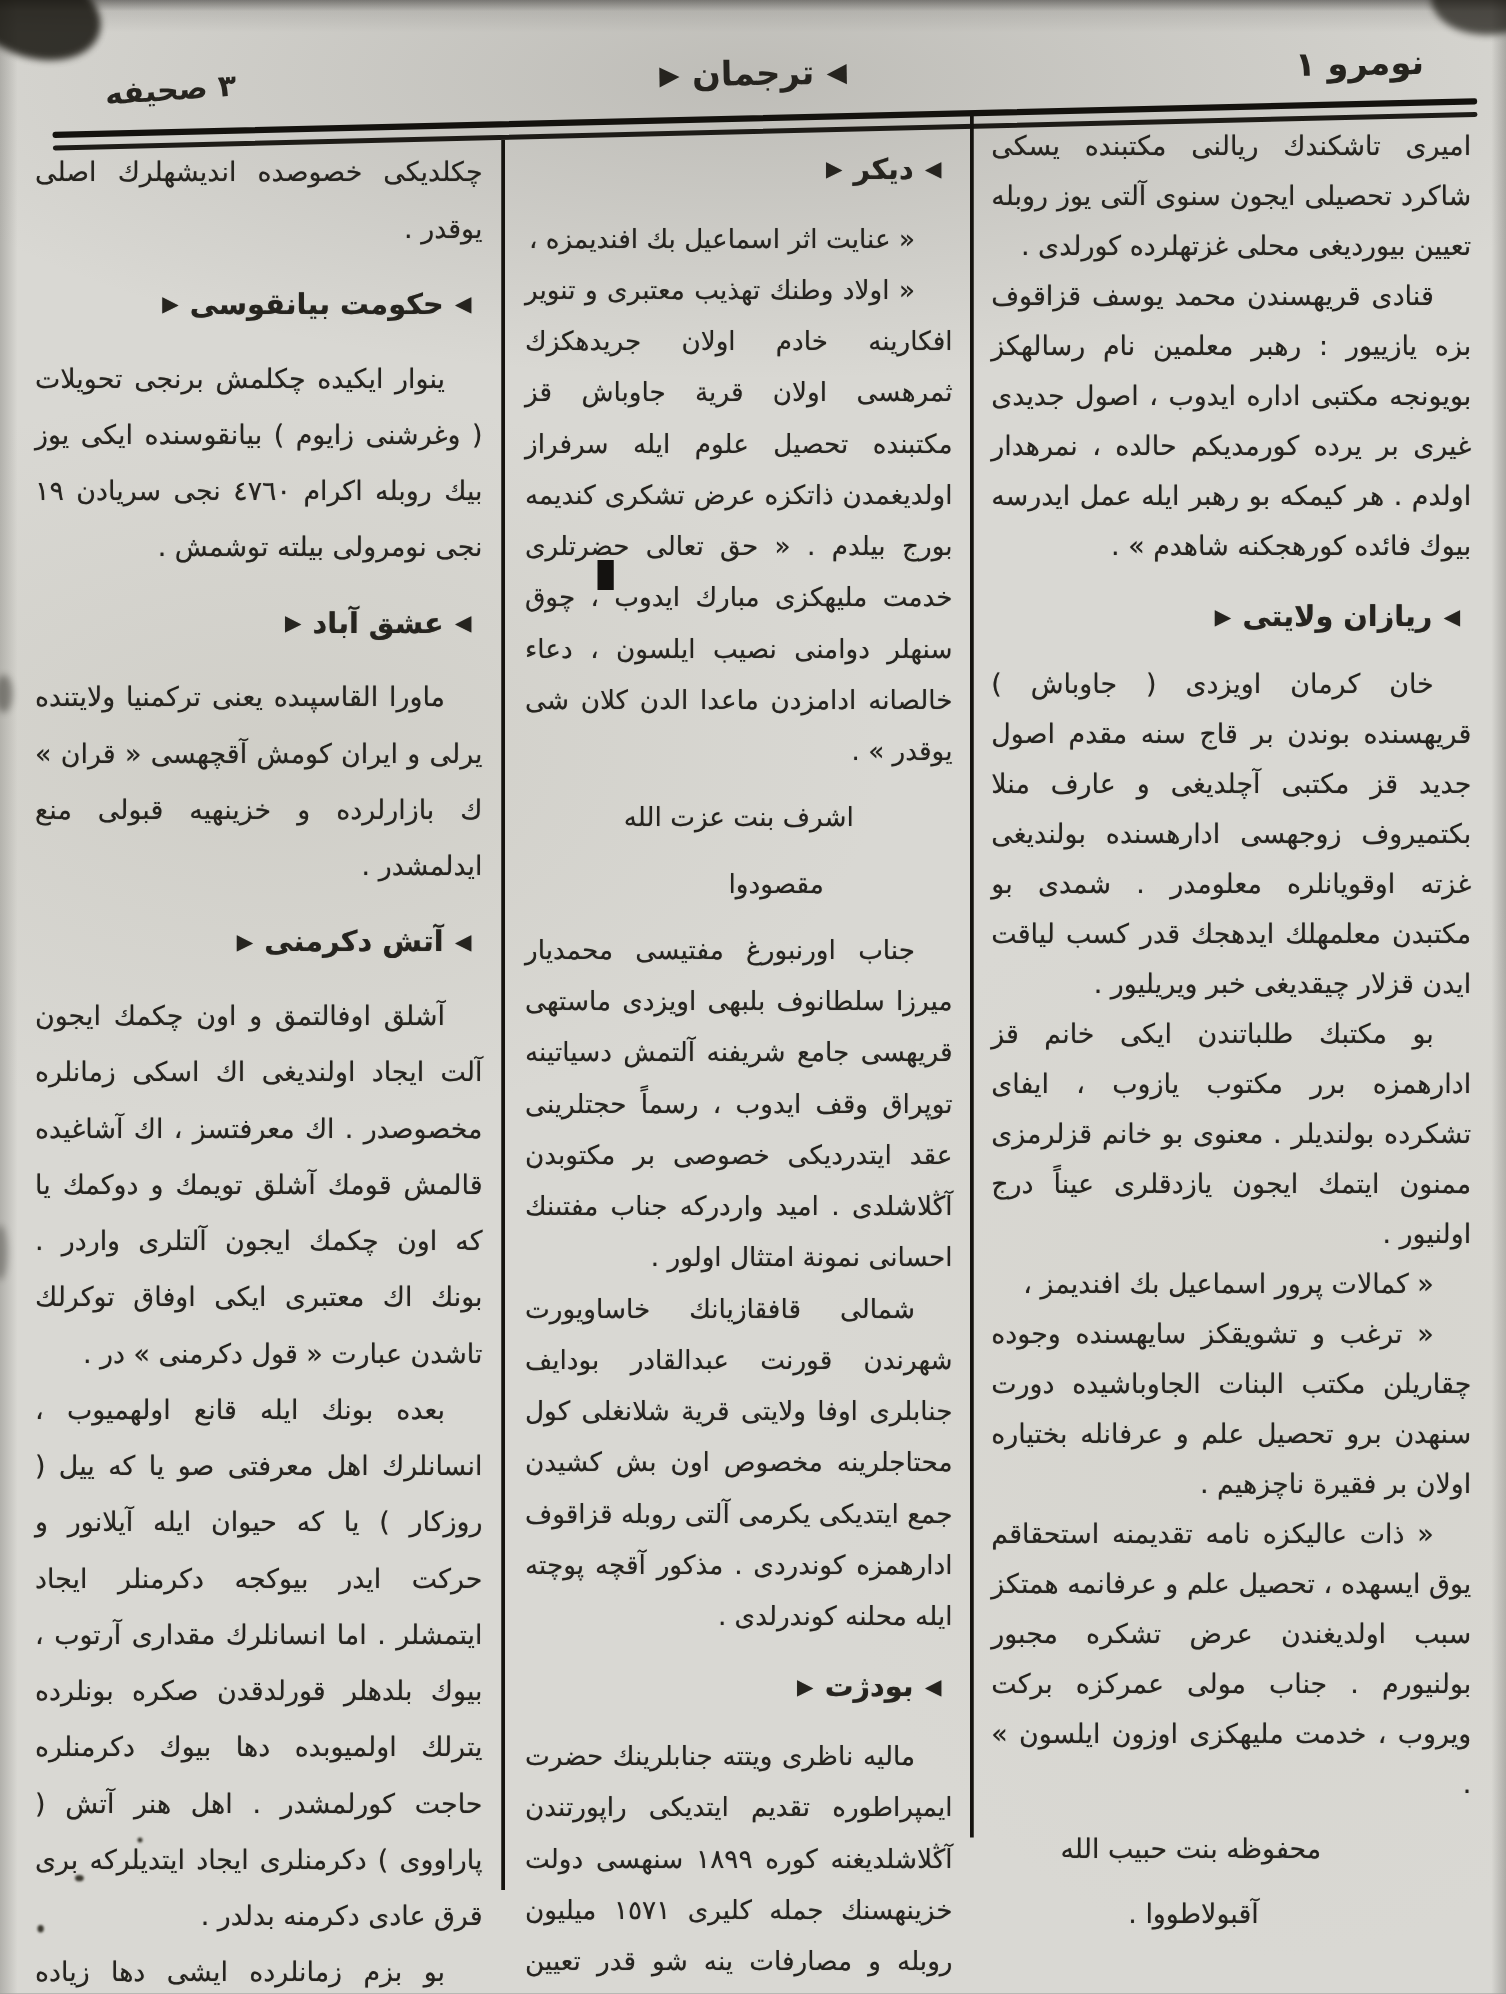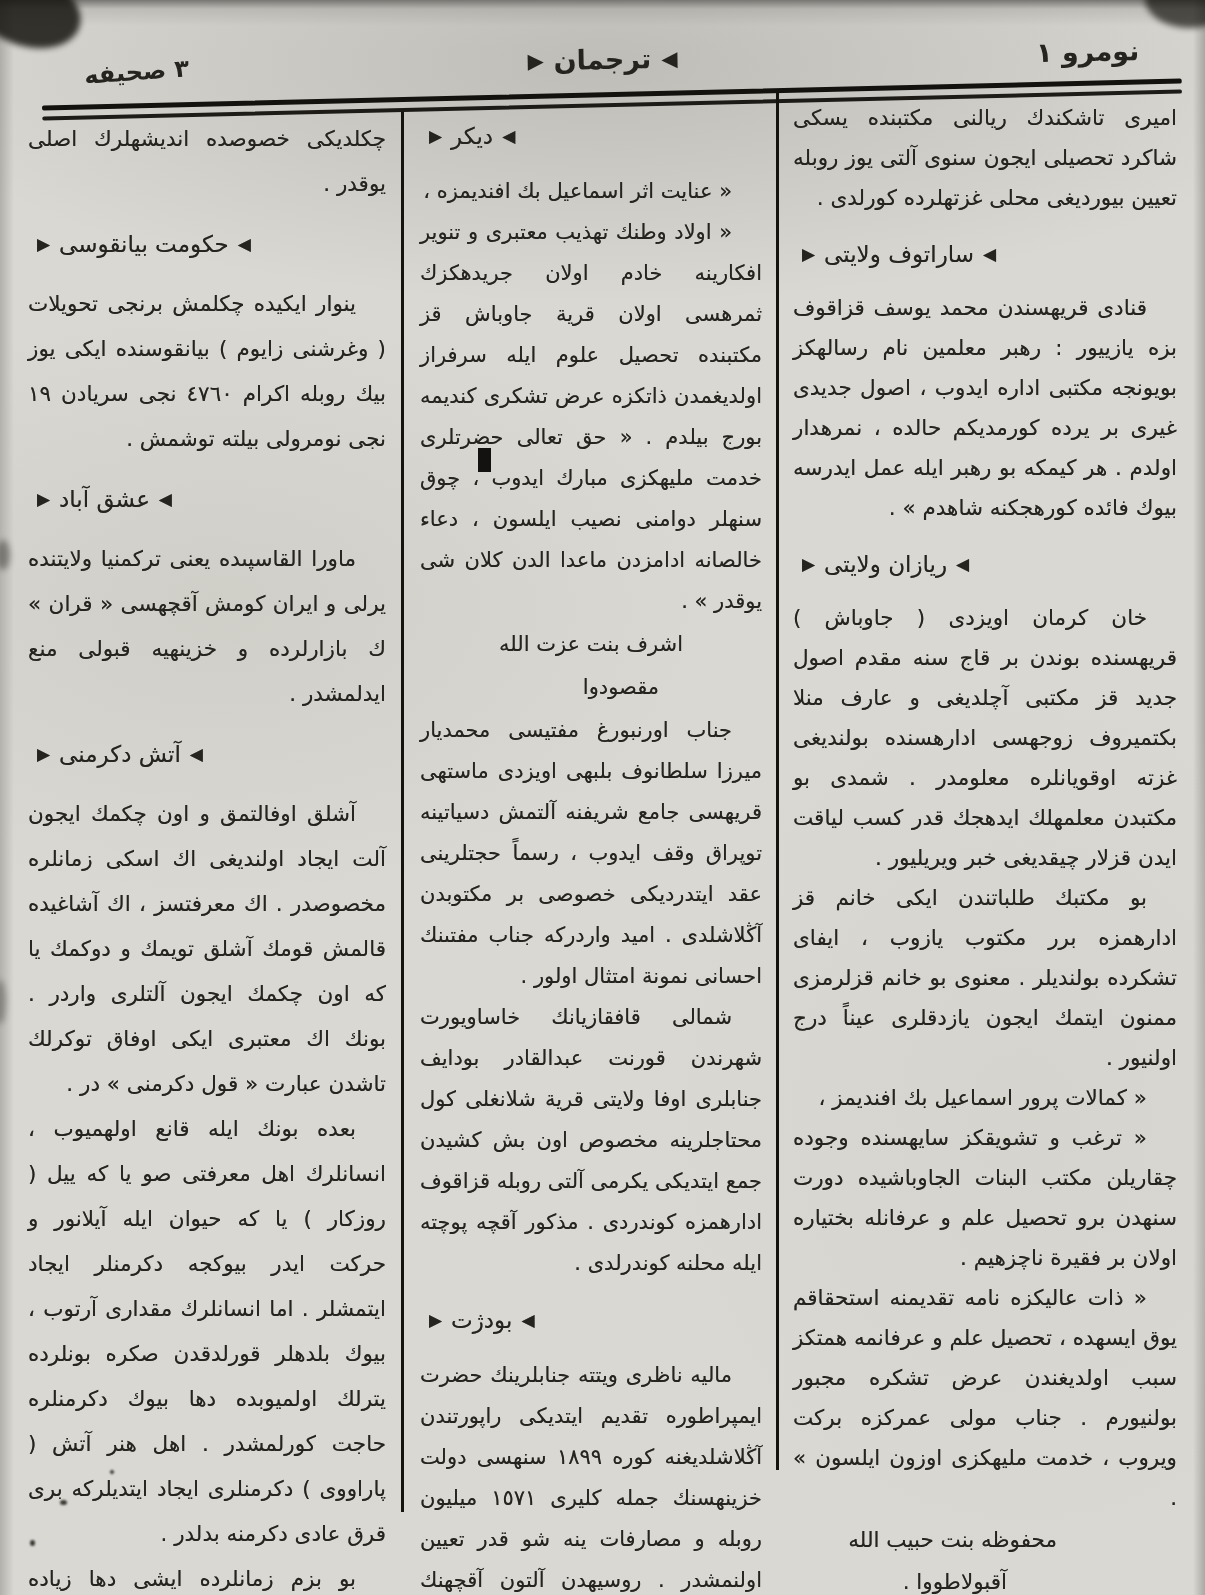--- a/index.html
+++ b/index.html
@@ -40,23 +40,23 @@
   .divider.d-left{left:401px;top:112px;height:1400px;}
 
   
   .col{position:absolute;direction:rtl;text-align:justify;}
   .col-right{right:28px;width:384px;top:98px;font-size:21.5px;line-height:40px;}
   .col-middle{left:420px;width:342px;top:100px;font-size:21px;line-height:41px;}
   .col-left{left:28px;width:358px;top:116px;font-size:21.5px;line-height:45px;}
 
   .para{margin:0;text-indent:30px;}
   .para.noindent{text-indent:0;}
-  .head{margin:16px 0 12px;font-size:23px;font-weight:normal;text-align:left;text-indent:0;}
+  .head{margin:16px 0 12px;font-size:23px;font-weight:bold;text-align:right;text-indent:0;}
   .head .orn{font-size:17px;position:relative;top:-2px;padding:0 9px;}
-  .sig{margin:2px 0;text-align:center;text-indent:0;}
+  .sig{margin:12px 0;text-align:center;text-indent:0;}
   .sig.s-offset{padding-left:60px;}
   .col-right .sig{text-align:right;padding-right:120px;}
   .col-right .sig.s-offset{padding-right:170px;}
 
   .col p, .col h2{text-shadow:0 0 .6px rgba(38,36,31,.55);}
 </style>
 </head>
 <body>
 
 <div class="page">
@@ -76,21 +76,20 @@
   <div class="rule">
     <div class="r1"></div>
     <div class="r2"></div>
   </div>
 
   <div class="divider d-right"></div>
   <div class="divider d-left"></div>
 
   <section class="col col-right">
     <p class="para noindent">اميرى تاشكندك ريالنى مكتبنده يسكى شاكرد تحصيلى ايجون سنوى آلتى يوز روبله تعيين بيورديغى محلى غزتهلرده كورلدى .</p>
-    <h2 class="head"><span class="orn">◀</span><span>ساراتوف ولايتى</span><span class="orn">▶</span></h2>
     <p class="para">قنادى قريهسندن محمد يوسف قزاقوف بزه يازييور : رهبر معلمين نام رسالهكز بويونجه مكتبى اداره ايدوب ، اصول جديدى غيرى بر يرده كورمديكم حالده ، نمرهدار اولدم . هر كيمكه بو رهبر ايله عمل ايدرسه بيوك فائده كورهجكنه شاهدم » .</p>
     <h2 class="head"><span class="orn">◀</span><span>ريازان ولايتى</span><span class="orn">▶</span></h2>
     <p class="para">خان كرمان اويزدى ( جاوباش ) قريهسنده بوندن بر قاج سنه مقدم اصول جديد قز مكتبى آچلديغى و عارف منلا بكتميروف زوجهسى ادارهسنده بولنديغى غزته اوقويانلره معلومدر . شمدى بو مكتبدن معلمهلك ايدهجك قدر كسب لياقت ايدن قزلار چيقديغى خبر ويريليور .</p>
     <p class="para">بو مكتبك طلباتندن ايكى خانم قز ادارهمزه برر مكتوب يازوب ، ايفاى تشكرده بولنديلر . معنوى بو خانم قزلرمزى ممنون ايتمك ايجون يازدقلرى عيناً درج اولنيور .</p>
     <p class="para">« كمالات پرور اسماعيل بك افنديمز ،</p>
     <p class="para">« ترغب و تشويقكز سايهسنده وجوده چقاريلن مكتب البنات الجاوباشيده دورت سنهدن برو تحصيل علم و عرفانله بختياره اولان بر فقيرة ناچزهيم .</p>
     <p class="para">« ذات عاليكزه نامه تقديمنه استحقاقم يوق ايسهده ، تحصيل علم و عرفانمه همتكز سبب اولديغندن عرض تشكره مجبور بولنيورم . جناب مولى عمركزه بركت ويروب ، خدمت مليهكزى اوزون ايلسون » .</p>
     <p class="sig">محفوظه بنت حبيب الله</p>
     <p class="sig s-offset">آقبولاطووا .</p>
   </section>

